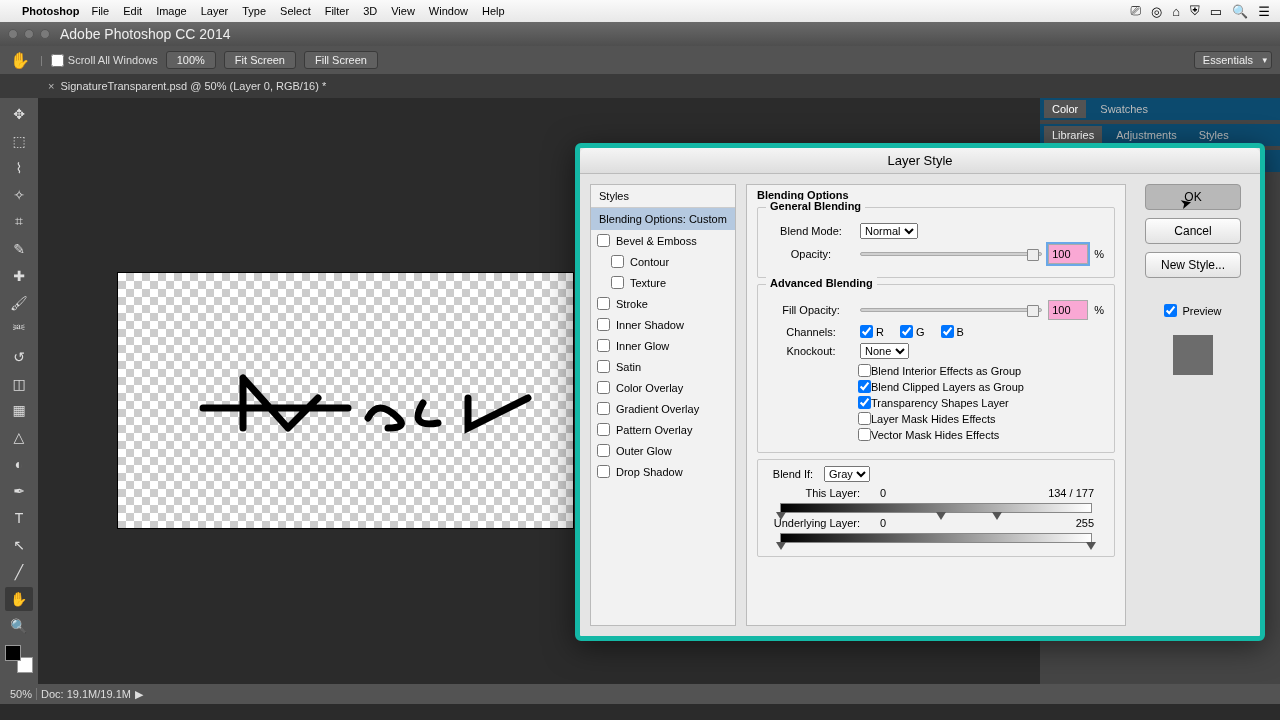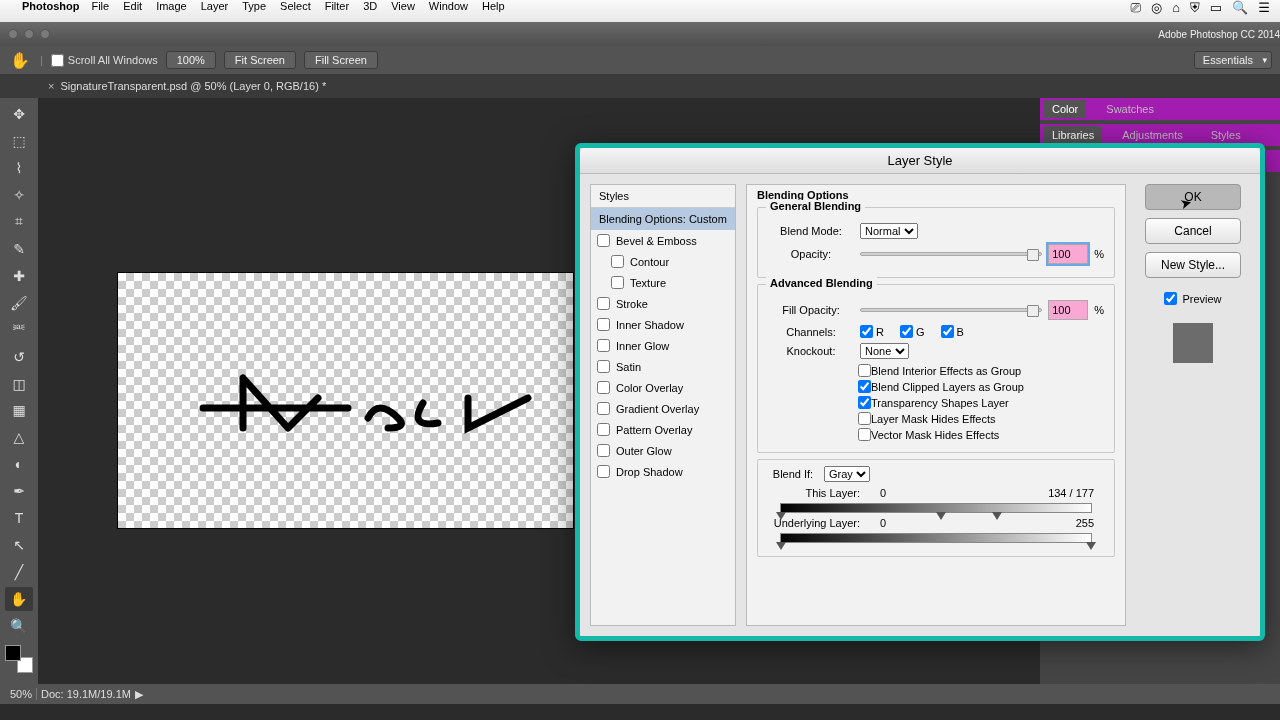--- a/index.html
+++ b/index.html
@@ -1,28 +1,28 @@
 <!DOCTYPE html>
 <html><head>
 <meta charset="utf-8">
 <style>
 *{box-sizing:border-box;margin:0;padding:0;font-family:"Lucida Grande",Helvetica,Arial,sans-serif;font-size:11px;-webkit-user-select:none;user-select:none}
 body{width:1280px;height:720px;overflow:hidden;background:#2b2b2b;position:relative}
 
-.menubar{height:22px;background:linear-gradient(#fafafa,#e8e8e8);display:flex;align-items:flex-start;padding:0 10px;color:#000;font-size:13px}
+.menubar{height:22px;background:linear-gradient(#fafafa,#e8e8e8);display:flex;align-items:center;padding:0 10px;color:#000;font-size:13px}
 .menubar .apple{font-size:14px;margin-right:12px}
 .menubar .app-name{font-weight:bold;margin-right:12px}
 .menubar .menu-item{margin-right:14px}
 .menubar .spacer{flex:1}
 .menubar .status-icon{margin-left:10px;font-size:13px}
 
 .titlebar{height:24px;background:linear-gradient(#6a6a6a,#4e4e4e);display:flex;align-items:center;padding-left:8px;color:#eee;font-size:12px}
 .traffic{display:flex;gap:6px;margin-right:10px}
 .traffic span{width:10px;height:10px;border-radius:50%;background:#7a7a7a;border:1px solid #555}
-.titlebar .title{flex:1;text-align:right;font-size:10px;color:#eee}
+.titlebar .title{flex:1;text-align:left;font-size:14px;color:#eee}
 
 .optionsbar{height:28px;background:#535353;display:flex;align-items:center;padding:0 8px;gap:8px}
 .hand-icon{width:24px;text-align:center;color:#ddd;font-size:16px}
 .opt-check{display:flex;align-items:center;gap:4px;color:#ddd}
 .opt-check input{margin:0}
 .zoom-box,.opt-btn{background:#606060;color:#eee;border:1px solid #3a3a3a;border-radius:3px;padding:2px 10px}
 .spacer{flex:1}
 .essentials{background:#606060;color:#eee;border:1px solid #3a3a3a;border-radius:3px;padding:2px 18px 2px 8px;position:relative}
 .essentials::after{content:"▾";position:absolute;right:4px;top:3px;font-size:9px}
 
@@ -38,21 +38,21 @@
 .toolbox .fgbg{width:28px;height:28px;position:relative;margin-top:4px}
 .toolbox .fgbg .fg,.toolbox .fgbg .bg{width:16px;height:16px;border:1px solid #999;position:absolute}
 .toolbox .fgbg .fg{background:#000;top:0;left:0;z-index:2}
 .toolbox .fgbg .bg{background:#fff;bottom:0;right:0}
 
 .canvas-area{flex:1;background:#2b2b2b;position:relative;overflow:hidden}
 .canvas{position:absolute;left:80px;top:175px;width:455px;height:255px;background-image:linear-gradient(45deg,#ccc 25%,transparent 25%),linear-gradient(-45deg,#ccc 25%,transparent 25%),linear-gradient(45deg,transparent 75%,#ccc 75%),linear-gradient(-45deg,transparent 75%,#ccc 75%);background-size:16px 16px;background-position:0 0,0 8px,8px -8px,-8px 0;background-color:#fff;box-shadow:0 0 0 1px #000}
 .sig{position:absolute;left:80px;top:100px;font-family:cursive;font-size:42px;font-weight:bold;font-style:italic;letter-spacing:2px}
 
 .panels{width:240px;background:#454545}
-.panel-tabs{display:flex;background:#a21caf;padding:2px 4px;gap:12px}
+.panel-tabs{display:flex;background:#0c4a6e;padding:2px 4px;gap:6px}
 .panel-tab{padding:3px 8px;color:#bbb;font-size:11px}
 .panel-tab.active{background:#535353;color:#fff}
 
 .statusbar{position:absolute;bottom:16px;left:0;right:0;height:20px;background:#535353;display:flex;align-items:center;color:#ddd;font-size:11px;padding:0 10px;gap:4px}
 .statusbar .sep{border-left:1px solid #777;height:12px}
 
 .dialog{position:absolute;left:575px;top:143px;width:690px;height:498px;background:#e5e5e5;border:5px solid #14b8a6;border-radius:6px;box-shadow:0 6px 30px rgba(0,0,0,.5);display:flex;flex-direction:column}
 .dialog-title{height:26px;text-align:center;line-height:26px;font-size:13px;background:linear-gradient(#f5f5f5,#ddd);border-bottom:1px solid #bbb;border-radius:6px 6px 0 0}
 .dialog-body{flex:1;display:flex;padding:10px;gap:10px}
 
@@ -77,21 +77,21 @@
 .blendif{margin:6px 10px;border:1px solid #c8c8c8;border-radius:2px;padding:10px}
 .bi-row{display:flex;align-items:center;margin:4px 0}
 .bi-row .l{width:92px;text-align:right;margin-right:10px}
 .bi-row .v{flex:1;display:flex;justify-content:space-between;padding:0 10px}
 .grad{height:10px;margin:3px 12px;background:linear-gradient(to right,#000,#fff);border:1px solid #888;position:relative}
 .tri{position:absolute;bottom:-8px;width:0;height:0;border-left:5px solid transparent;border-right:5px solid transparent;border-top:8px solid #555}
 
 .btns-col{width:114px;display:flex;flex-direction:column;gap:8px;align-items:center}
 .dlg-btn{width:96px;padding:5px 0;text-align:center;background:linear-gradient(#fdfdfd,#e4e4e4);border:1px solid #999;border-radius:4px;font-size:12px}
 .dlg-btn.ok{background:#b8b8b8}
-.preview-chk{display:flex;align-items:center;gap:5px;margin-top:6px;font-size:12px}
+.preview-chk{display:flex;align-items:center;gap:5px;margin-top:18px;font-size:12px}
 .preview-sw{width:40px;height:40px;background:#6c6c6c;margin-top:10px}
 .cursor{position:absolute;left:1180px;top:195px;font-size:14px;color:#000;z-index:50;transform:rotate(-15deg)}
 </style>
 </head>
 <body>
 
 <div class="menubar">
   <span class="apple"></span>
   <span class="app-name">Photoshop</span>
   <span class="menu-item">File</span>

